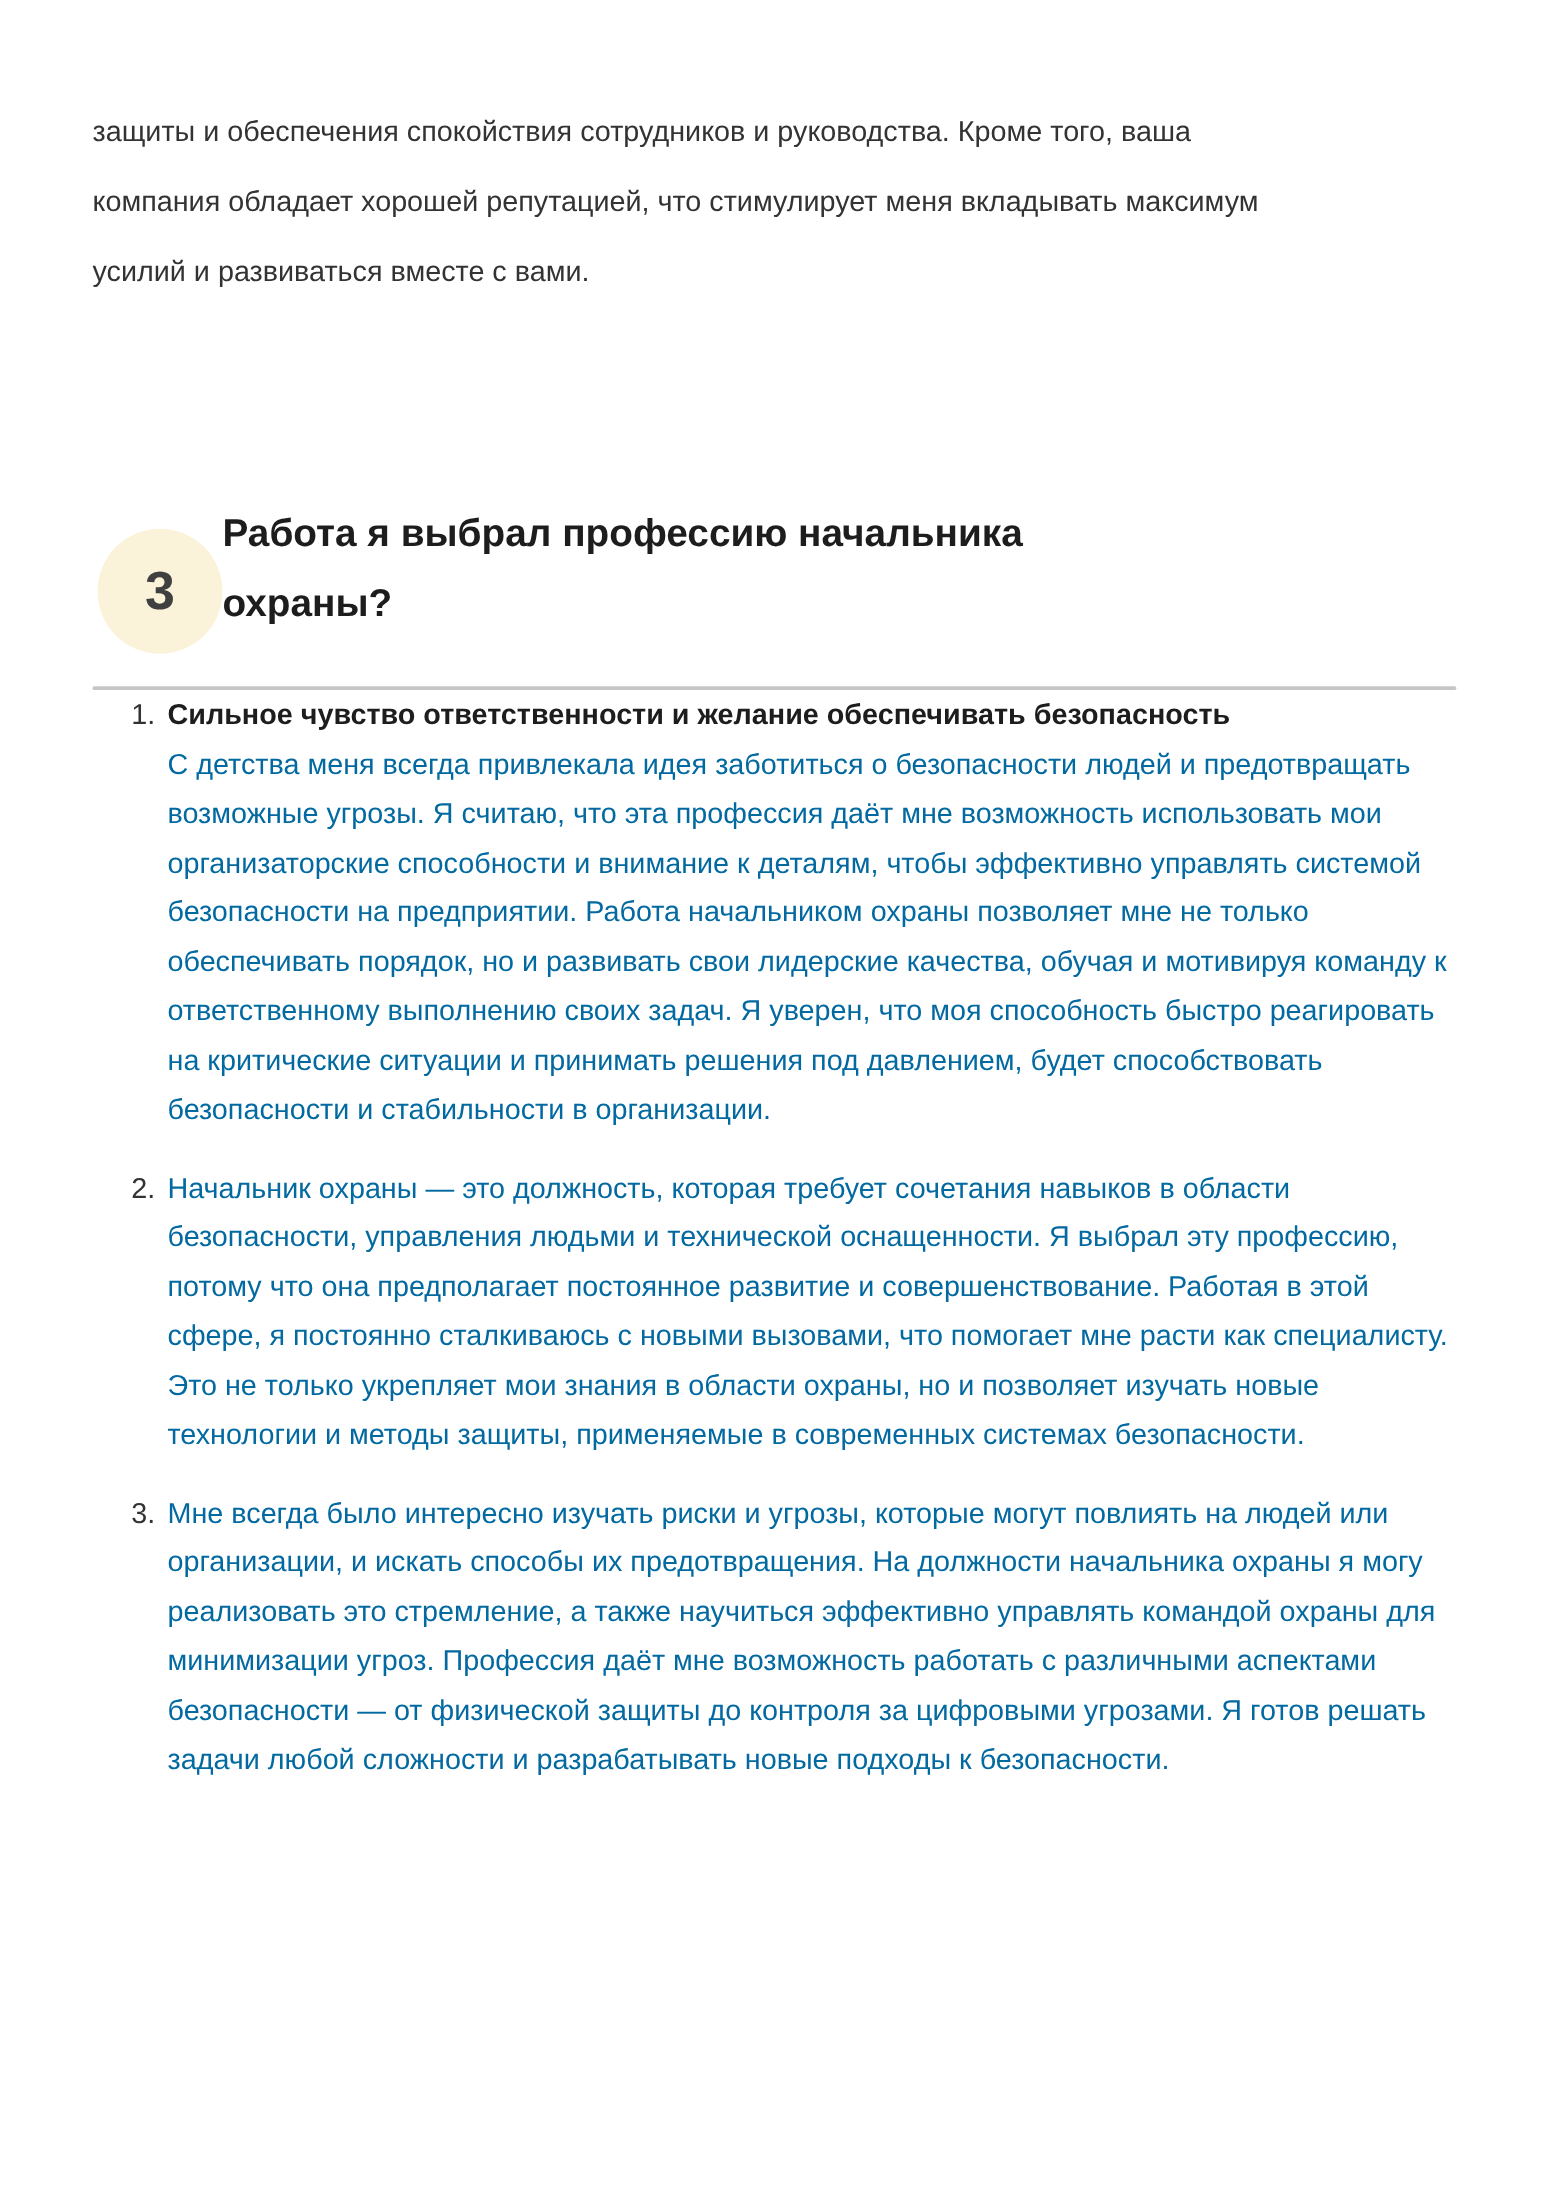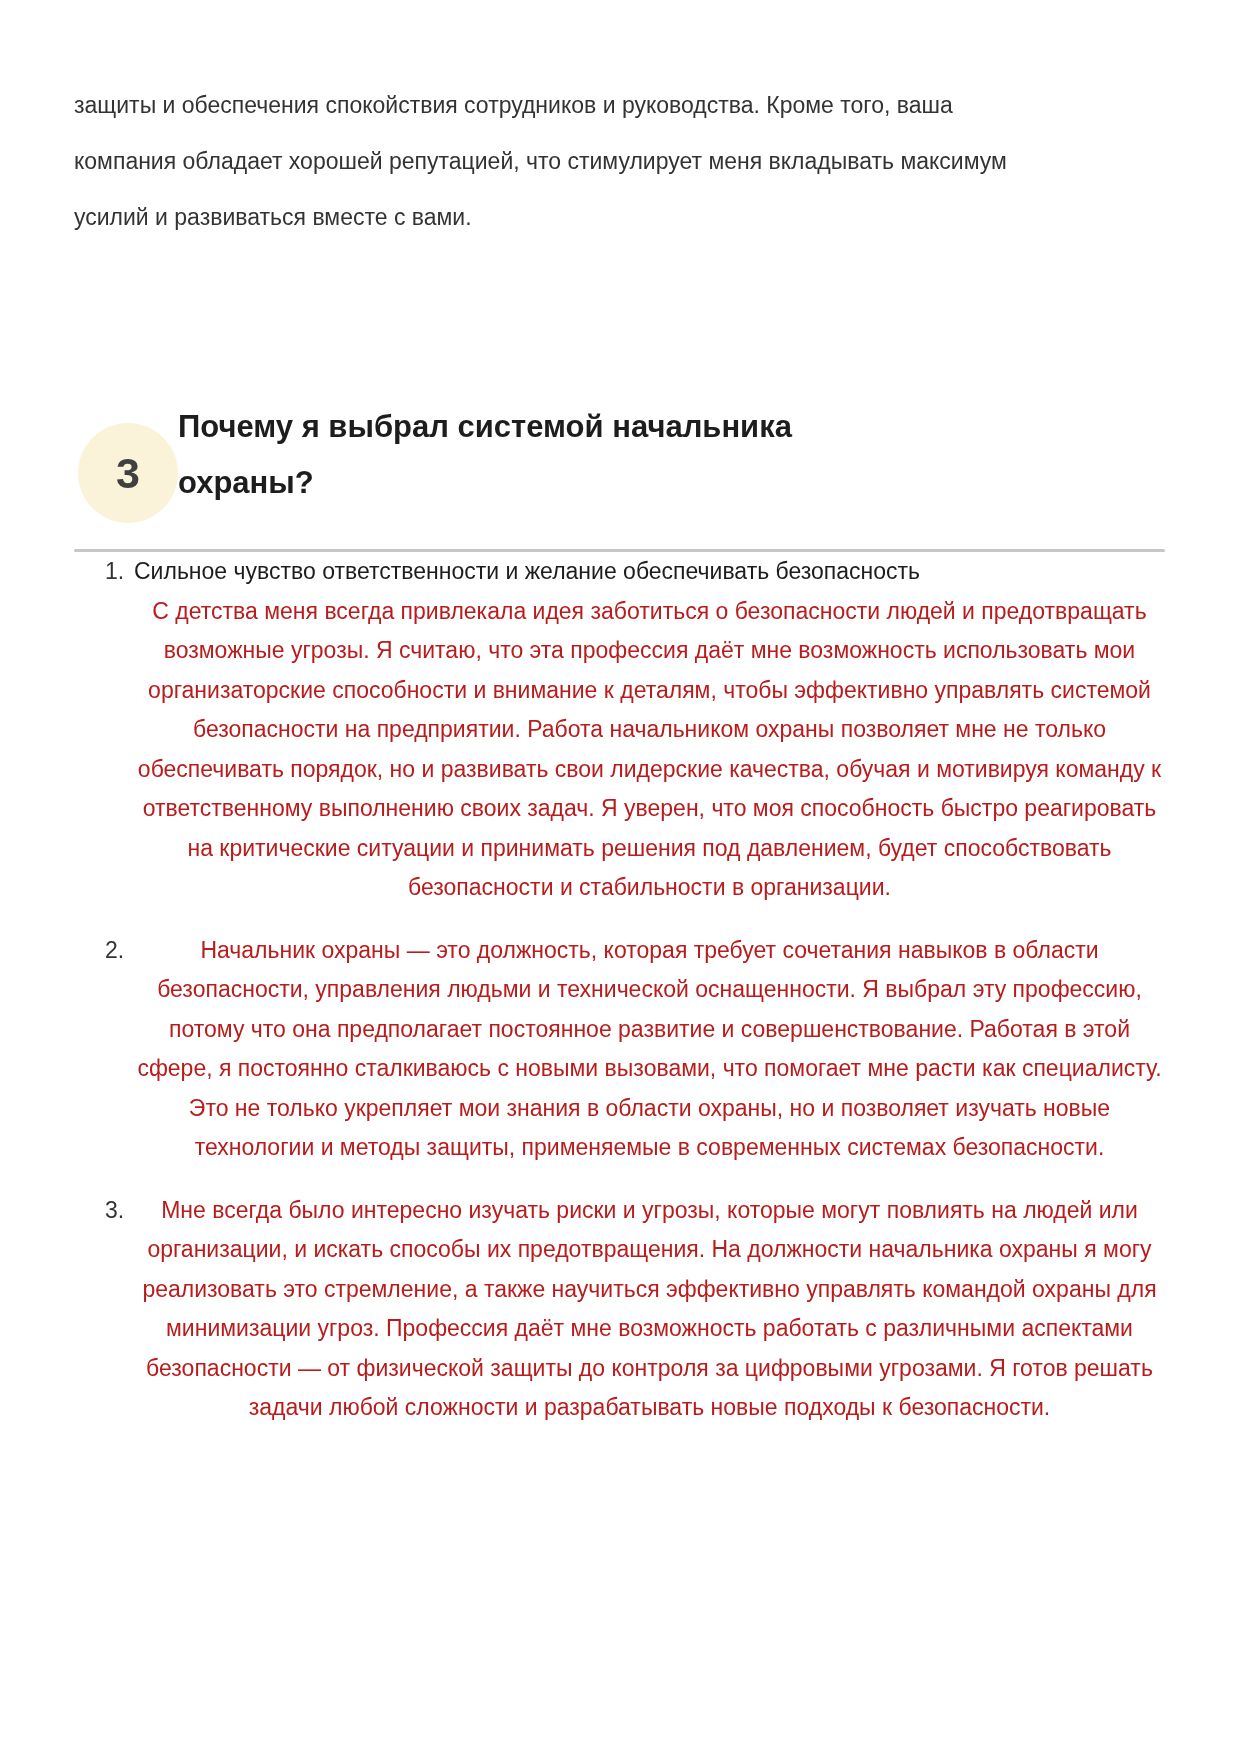--- a/index.html
+++ b/index.html
@@ -72,40 +72,39 @@
   }
   .qnum {
     flex: none;
     width: 29px;
     color: #333333;
   }
   .qbody {
     max-width: 1032px;
   }
   .qheading {
-    font-weight: normal;
+    font-weight: bold;
     color: #1d1d1d;
   }
   .qtext {
-    color: #b91c1c;
-    text-align: center;
+    color: #0369a1;
   }
 </style>
 </head>
 <body>
 
 <div class="content">
 
   <p class="intro">защиты и обеспечения спокойствия сотрудников и руководства. Кроме того, ваша компания обладает хорошей репутацией, что стимулирует меня вкладывать максимум усилий и развиваться вместе с вами.</p>
 
   <div class="section-header">
     <div class="badge">
       <span>3</span>
     </div>
-    <h2 class="section-title" style="margin:0;">Почему я выбрал системой начальника охраны?</h2>
+    <h2 class="section-title" style="margin:0;">Работа я выбрал профессию начальника охраны?</h2>
   </div>
 
   <div class="divider"></div>
 
   <ol class="qlist" style="margin:0; list-style:none; padding-right:0;">
 
     <li class="qitem">
       <span class="qnum">1.</span>
       <div class="qbody">
         <span class="qheading">Сильное чувство ответственности и желание обеспечивать безопасность</span>

